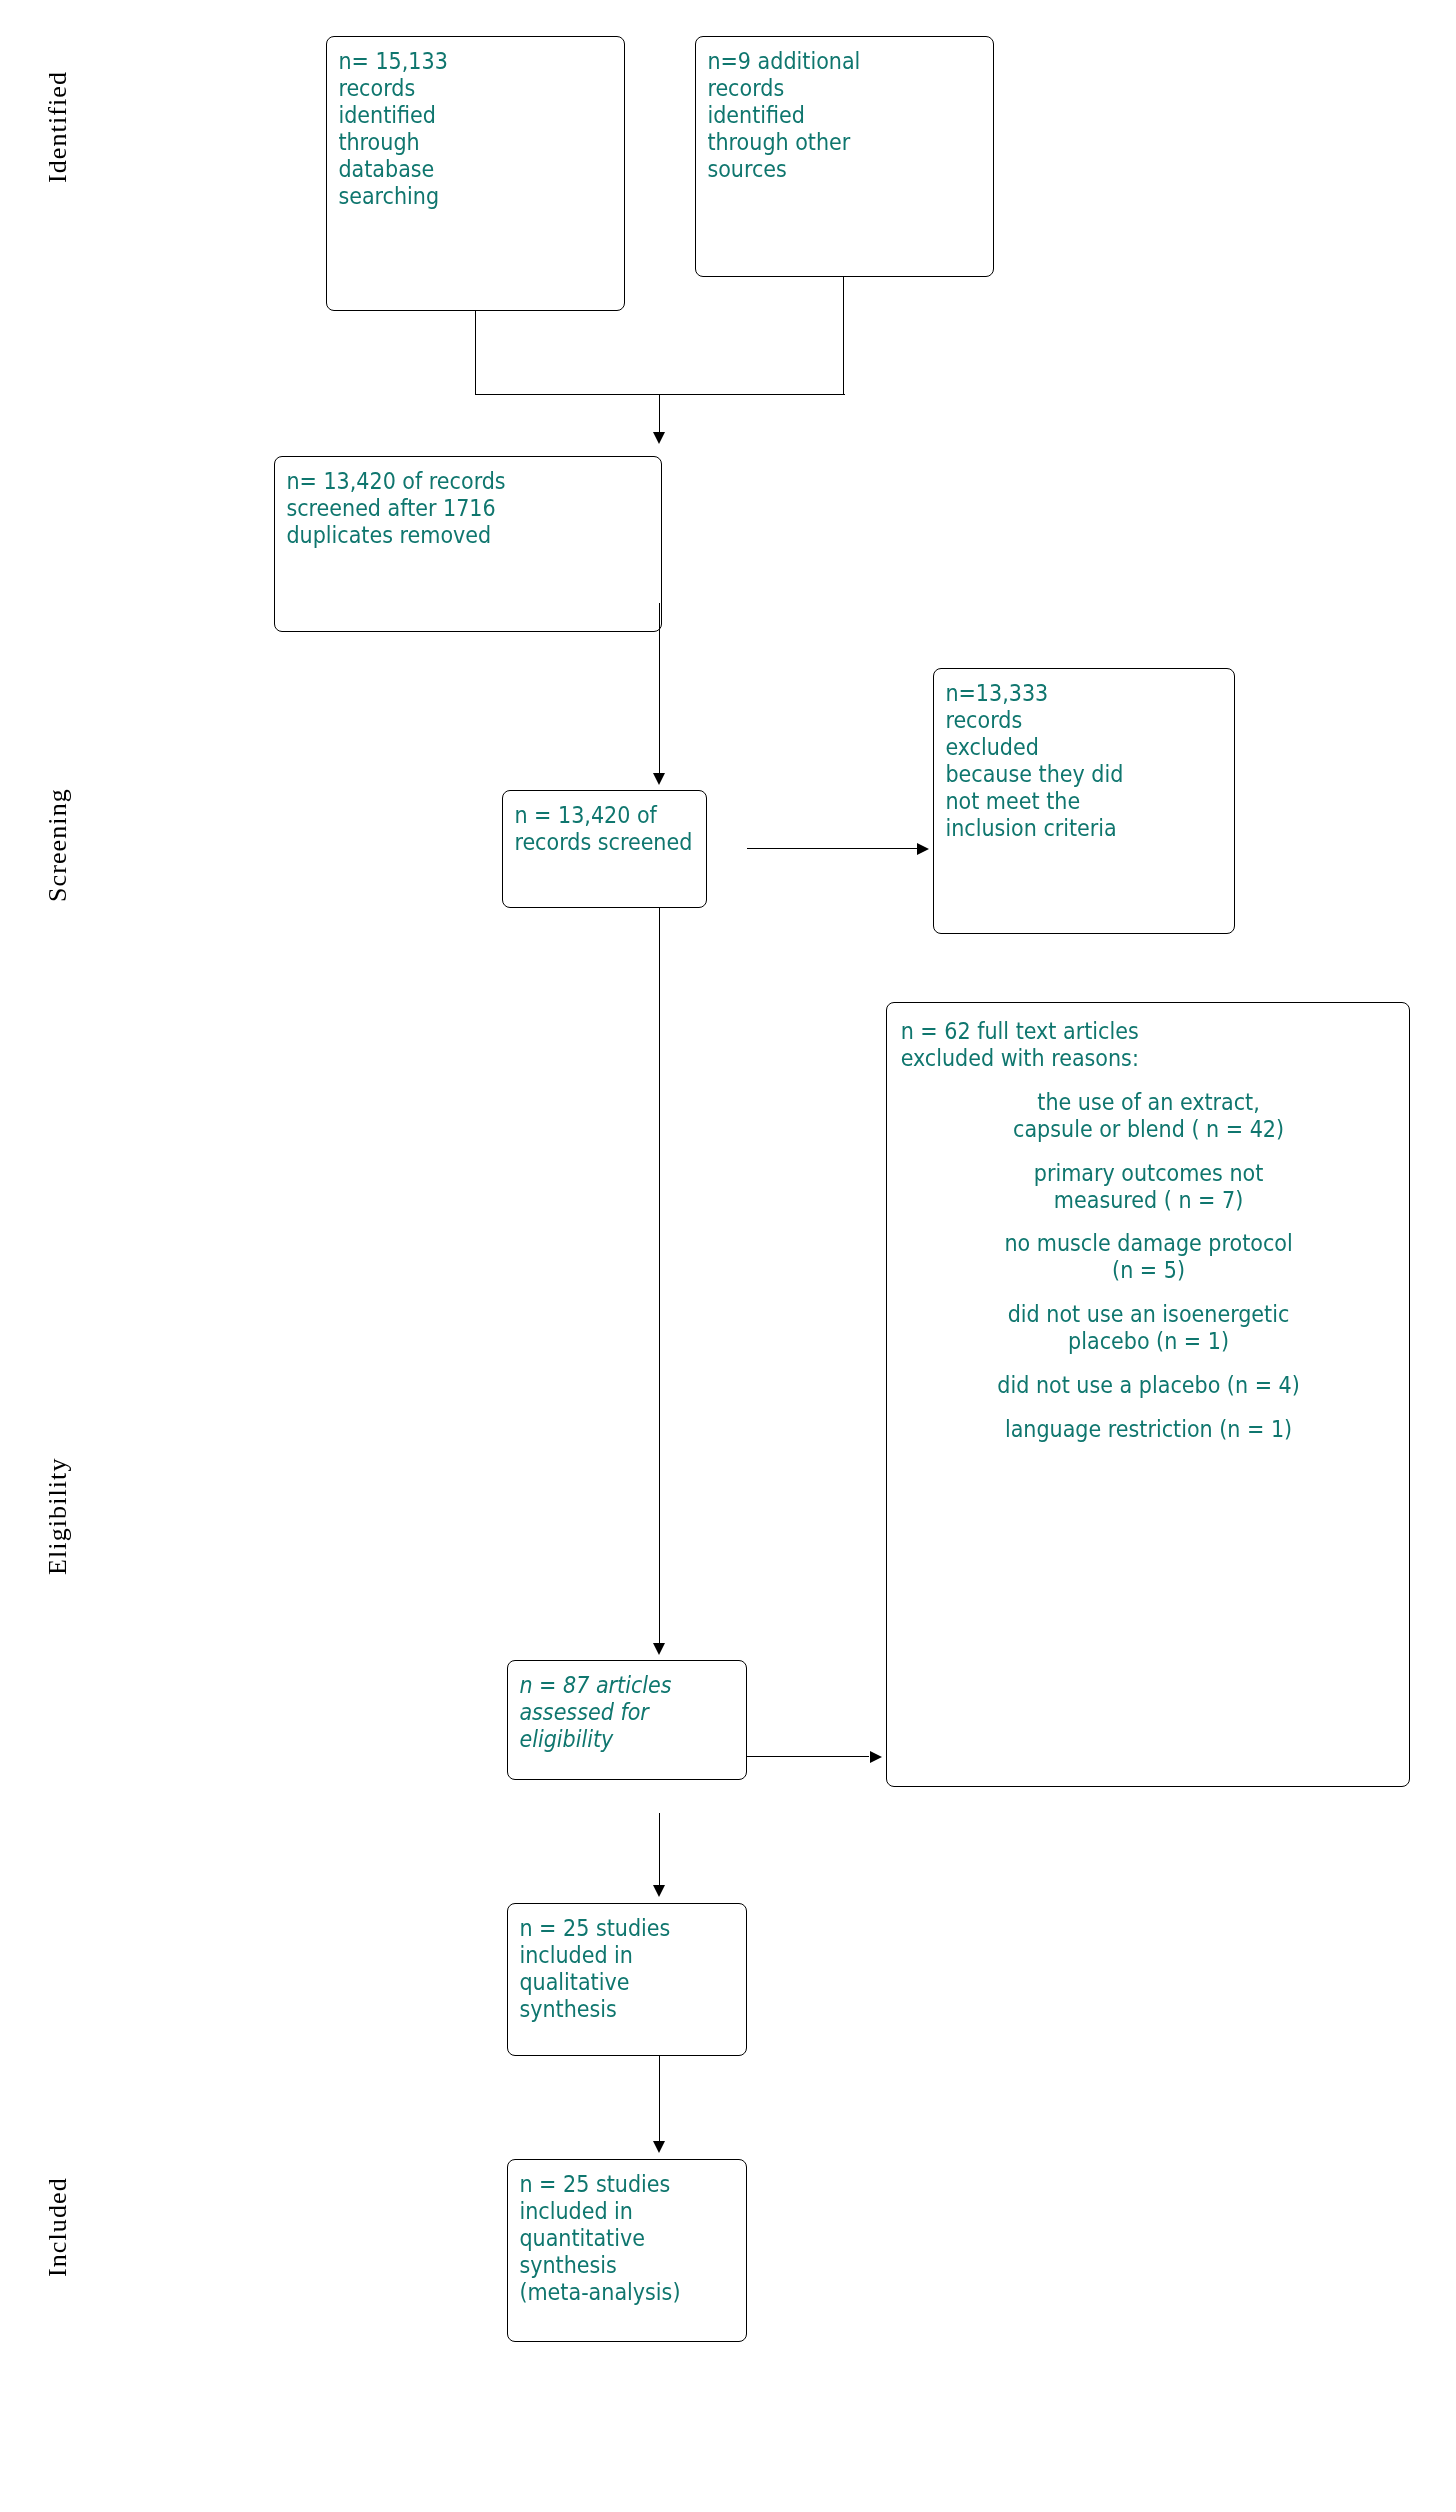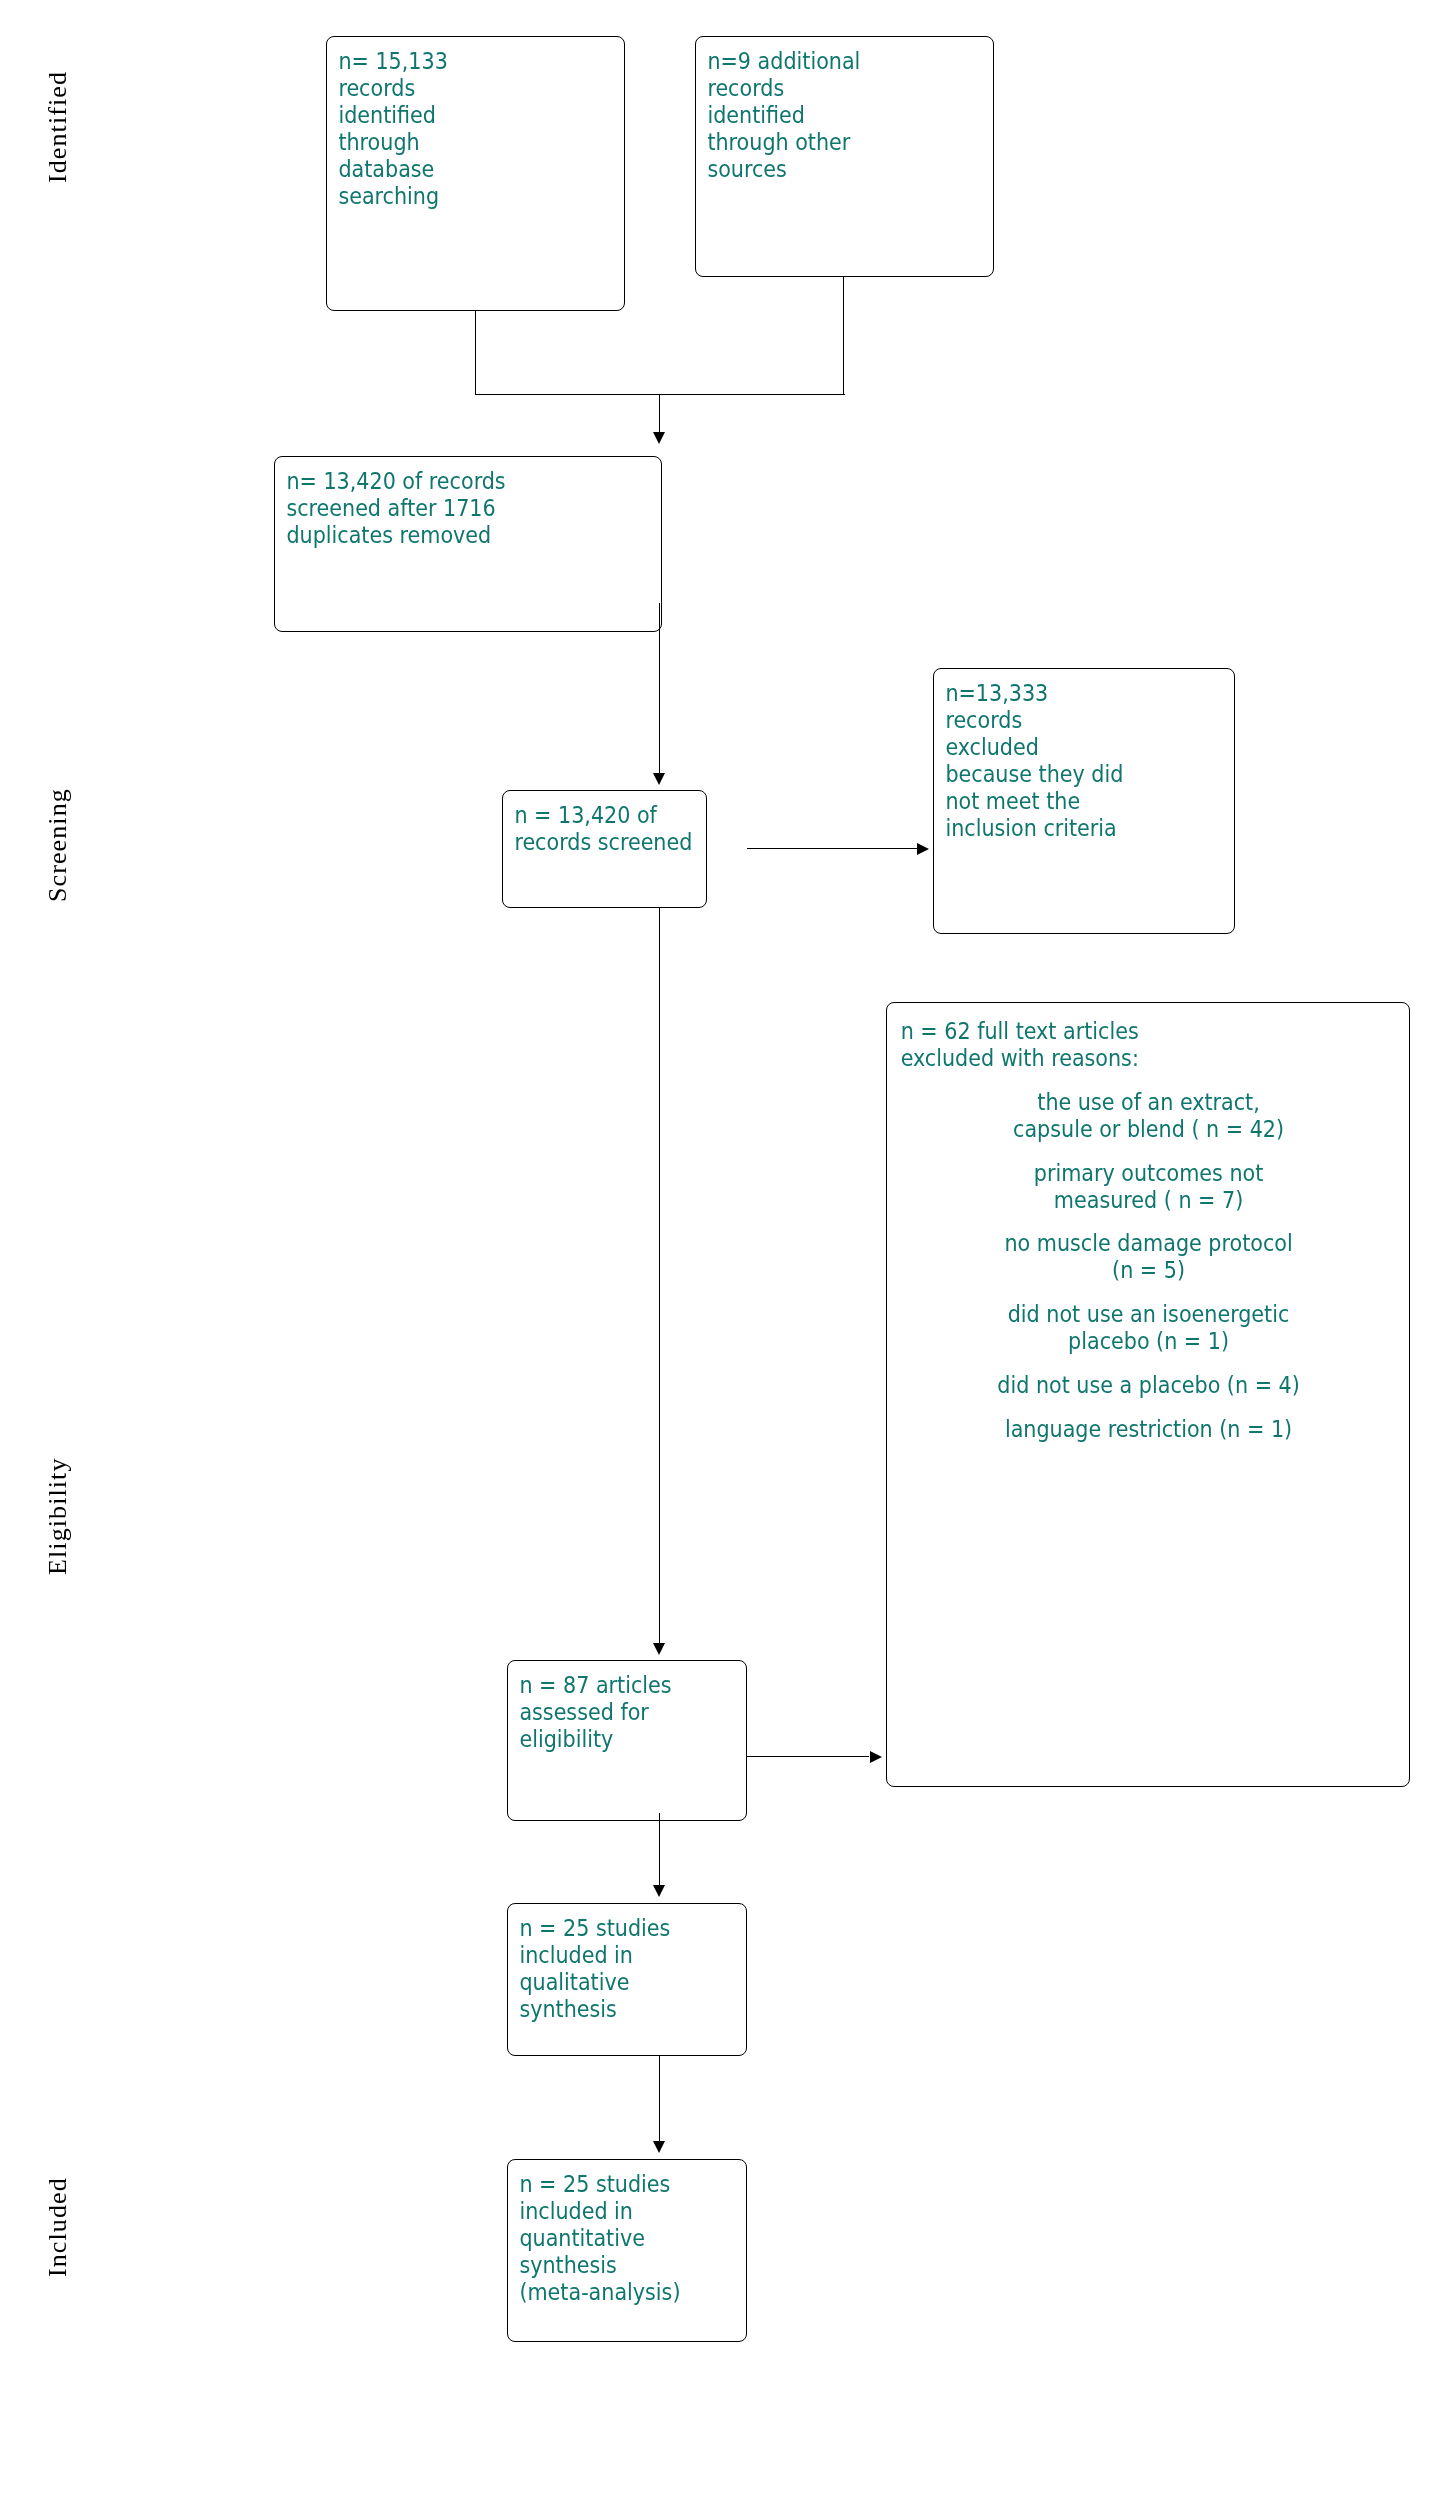--- a/index.html
+++ b/index.html
@@ -153,21 +153,21 @@
     <p>primary outcomes not
 measured ( n = 7)</p>
     <p>no muscle damage protocol
 (n = 5)</p>
     <p>did not use an isoenergetic
 placebo (n = 1)</p>
     <p>did not use a placebo (n = 4)</p>
     <p>language restriction (n = 1)</p>
   </div>
 
-  <div class="flow-box" style="left:507px; top:1660px; width:240px; height:161px;">
+  <div class="flow-box" style="left:507px; top:1660px; width:240px; height:120px;font-style:italic;">
     <p>n = 87 articles
 assessed for
 eligibility</p>
   </div>
 
   <div class="hline" style="left:746px; top:1756px; width:123px;"></div>
   <div class="arrow-right" style="left:870px; top:1751px;"></div>
 
   <div class="vline" style="left:659px; top:1813px; height:79px;"></div>
   <div class="arrow-down" style="left:653px; top:1885px;"></div>

